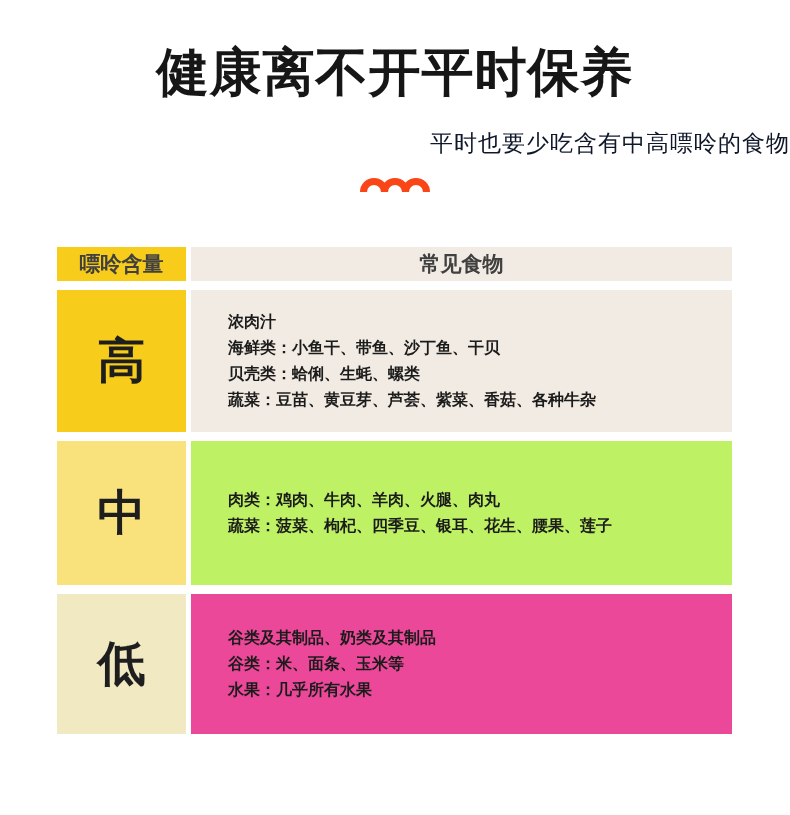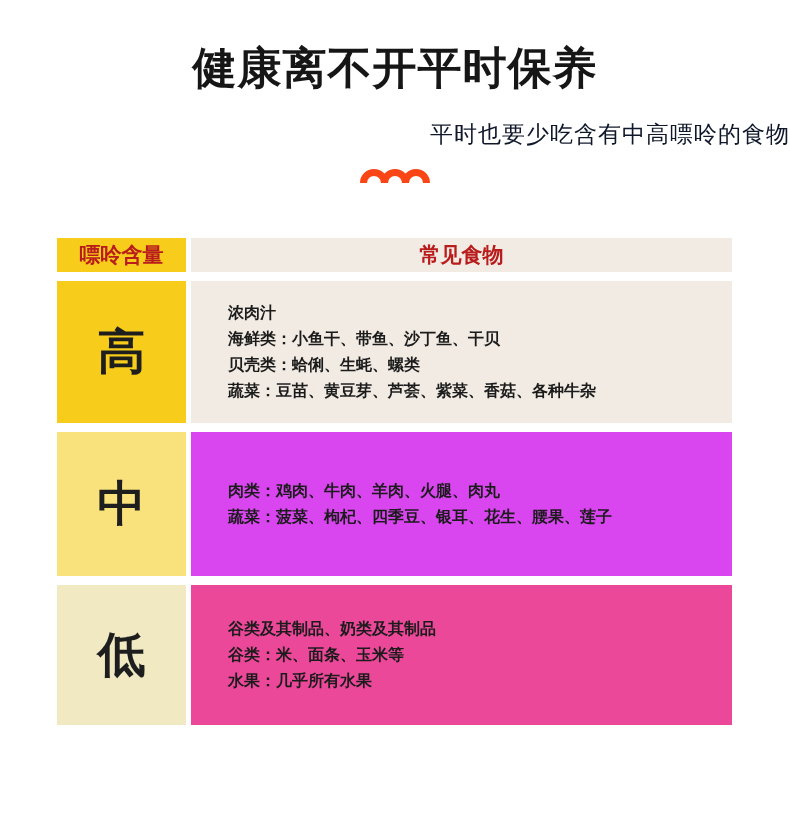--- a/index.html
+++ b/index.html
@@ -12,21 +12,21 @@
     height: 815px;
     font-family: "Liberation Sans", "DejaVu Sans", sans-serif;
     color: #1b1b1b;
     overflow: hidden;
   }
   .page-title {
     margin: 44px 0 0 0;
     text-align: center;
     font-family: "Liberation Serif", "DejaVu Serif", serif;
     font-weight: 900;
-    font-size: 44px;
+    font-size: 52px;
     line-height: 1.12;
     color: #161616;
     letter-spacing: 1px;
   }
   .page-subtitle {
     margin: 26px 0 12px 0;
     text-align: right;
     font-size: 23px;
     font-weight: 500;
     color: #0f172a;
@@ -46,21 +46,21 @@
     grid-template-rows: 43px 142px 144px 140px;
     column-gap: 5px;
     row-gap: 9px;
   }
   .hdr-cell {
     display: flex;
     align-items: center;
     justify-content: center;
     font-size: 21px;
     font-weight: bold;
-    color: #b91c1c;
+    color: #404040;
     margin-top: 9px;
   }
   .level-cell {
     display: flex;
     align-items: center;
     justify-content: center;
     font-size: 48px;
     font-weight: bold;
     color: #1e1e1e;
   }
@@ -96,21 +96,21 @@
   <div class="hdr-cell" id="hdr-foods" style="background: rgb(241, 235, 227);">常见食物</div>
 
 <div class="level-cell" style="background: rgb(248, 204, 27);">高</div>
     <div class="foods-cell" style="background: rgb(241, 235, 227);">
       <div class="food-line">浓肉汁</div>
       <div class="food-line">海鲜类：小鱼干、带鱼、沙丁鱼、干贝</div>
       <div class="food-line">贝壳类：蛤俐、生蚝、螺类</div>
       <div class="food-line">蔬菜：豆苗、黄豆芽、芦荟、紫菜、香菇、各种牛杂</div>
     </div>
     <div class="level-cell" style="background: rgb(249, 225, 124);">中</div>
-    <div class="foods-cell" style="background: #d946ef;">
+    <div class="foods-cell" style="background: #bef264;">
       <div class="food-line">肉类：鸡肉、牛肉、羊肉、火腿、肉丸</div>
       <div class="food-line">蔬菜：菠菜、枸杞、四季豆、银耳、花生、腰果、莲子</div>
     </div>
     <div class="level-cell" style="background: rgb(240, 233, 194);">低</div>
     <div class="foods-cell" style="background: #ec4899;">
       <div class="food-line">谷类及其制品、奶类及其制品</div>
       <div class="food-line">谷类：米、面条、玉米等</div>
       <div class="food-line">水果：几乎所有水果</div>
     </div>
   </div>

